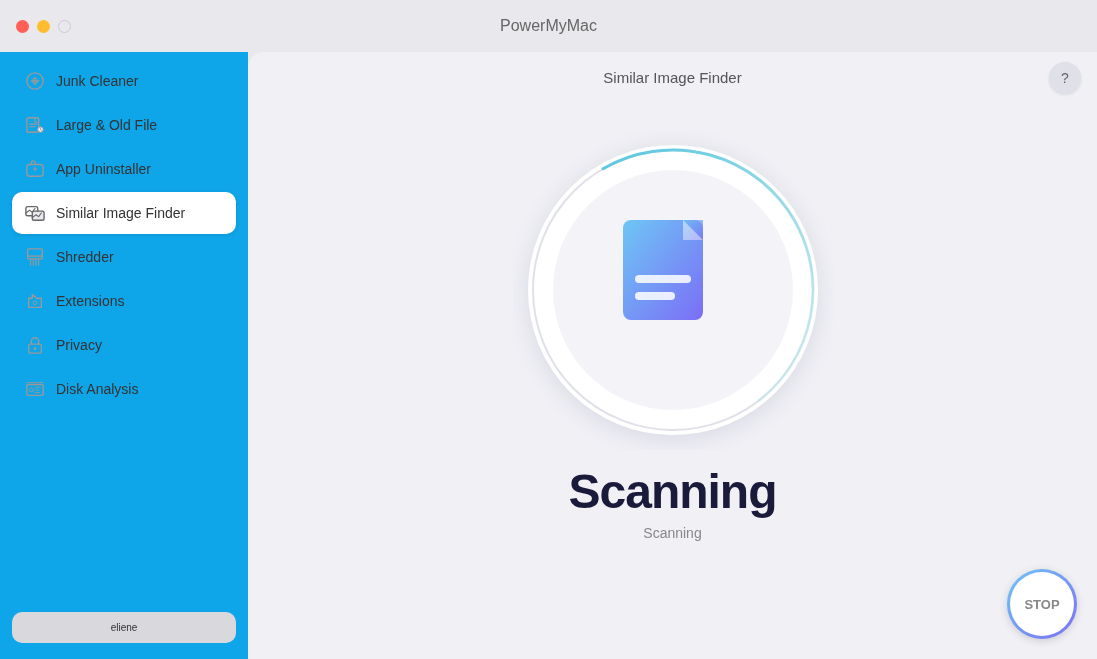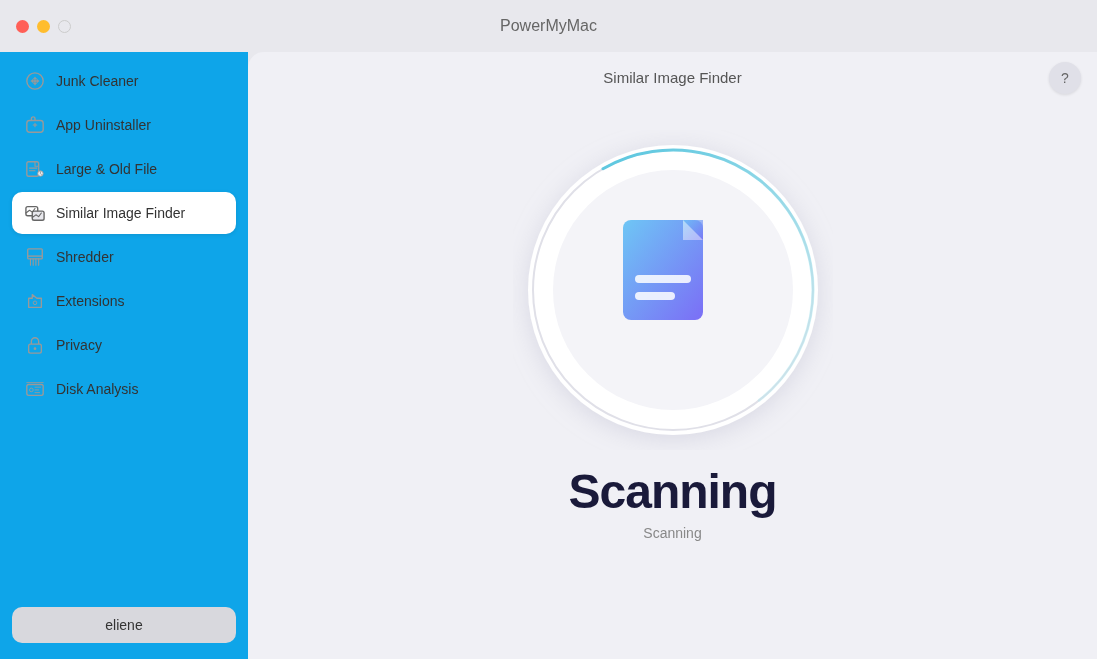--- a/index.html
+++ b/index.html
@@ -94,21 +94,21 @@
     .sidebar-bottom {
       margin-top: auto;
       padding: 8px 0;
     }
     .user-button {
       width: 100%;
       background: #d8d8dd;
       border: none;
       border-radius: 10px;
       padding: 10px 34px;
-      font-size: 14px;
+      font-size: 10px;
       color: #333;
       cursor: pointer;
       text-align: center;
     }
 
     
     .content {
       flex: 1;
       background: #f0f0f5;
       border-radius: 16px 0 0 0;
@@ -244,39 +244,39 @@
           <circle cx="11" cy="11" r="3" stroke="#999" stroke-width="1"></circle>
         </svg>
       </div>
       <span class="sidebar-label">Junk Cleaner</span>
     </div>
 
 
     <div class="sidebar-item">
       <div class="sidebar-icon">
         <svg viewBox="0 0 22 22" fill="none">
-          <rect x="2" y="6" width="18" height="13" rx="3" stroke="#999" stroke-width="1.5"></rect>
-          <path d="M7 6V4a2 2 0 014 0v2" stroke="#999" stroke-width="1.5"></path>
-          <path d="M9 11h4M11 9v4" stroke="#999" stroke-width="1.2" stroke-linecap="round"></path>
-        </svg>
-      </div>
-      <span class="sidebar-label">App Uninstaller</span>
-    </div>
-
-    <div class="sidebar-item">
-      <div class="sidebar-icon">
-        <svg viewBox="0 0 22 22" fill="none">
           <rect x="2" y="3" width="13" height="16" rx="2" stroke="#999" stroke-width="1.5"></rect>
           <path d="M11 3v5h4" stroke="#999" stroke-width="1.2"></path>
           <path d="M5 10h8M5 13h6" stroke="#999" stroke-width="1.2" stroke-linecap="round"></path>
           <circle cx="17" cy="16" r="3" fill="#e8e8ed" stroke="#999" stroke-width="1"></circle>
           <path d="M17 14v2l1 1" stroke="#999" stroke-width="1" stroke-linecap="round"></path>
         </svg>
       </div>
       <span class="sidebar-label">Large &amp; Old File</span>
+    </div>
+
+    <div class="sidebar-item">
+      <div class="sidebar-icon">
+        <svg viewBox="0 0 22 22" fill="none">
+          <rect x="2" y="6" width="18" height="13" rx="3" stroke="#999" stroke-width="1.5"></rect>
+          <path d="M7 6V4a2 2 0 014 0v2" stroke="#999" stroke-width="1.5"></path>
+          <path d="M9 11h4M11 9v4" stroke="#999" stroke-width="1.2" stroke-linecap="round"></path>
+        </svg>
+      </div>
+      <span class="sidebar-label">App Uninstaller</span>
     </div>
 
     <div class="sidebar-item active">
       <div class="sidebar-icon">
         <svg viewBox="0 0 22 22" fill="none">
           <rect x="1" y="4" width="13" height="10" rx="2" stroke="#666" stroke-width="1.5"></rect>
           <path d="M1 11l4-3 3 2 3-4" stroke="#666" stroke-width="1.2" stroke-linecap="round" stroke-linejoin="round"></path>
           <rect x="8" y="9" width="13" height="10" rx="2" fill="#e8e8ed" stroke="#666" stroke-width="1.5"></rect>
           <path d="M8 16l4-3 3 2 3-4" stroke="#666" stroke-width="1.2" stroke-linecap="round" stroke-linejoin="round"></path>
         </svg>
@@ -381,14 +381,15 @@
           </g>
         </svg>
       </div>
 
       <div class="scan-text-area">
         <div class="scan-title">Scanning</div>
         <div class="scan-subtitle">Scanning</div>
       </div>
     </div>
 
+    <button class="stop-button">STOP</button>
   </div>
 </div>
 
 </body></html>

